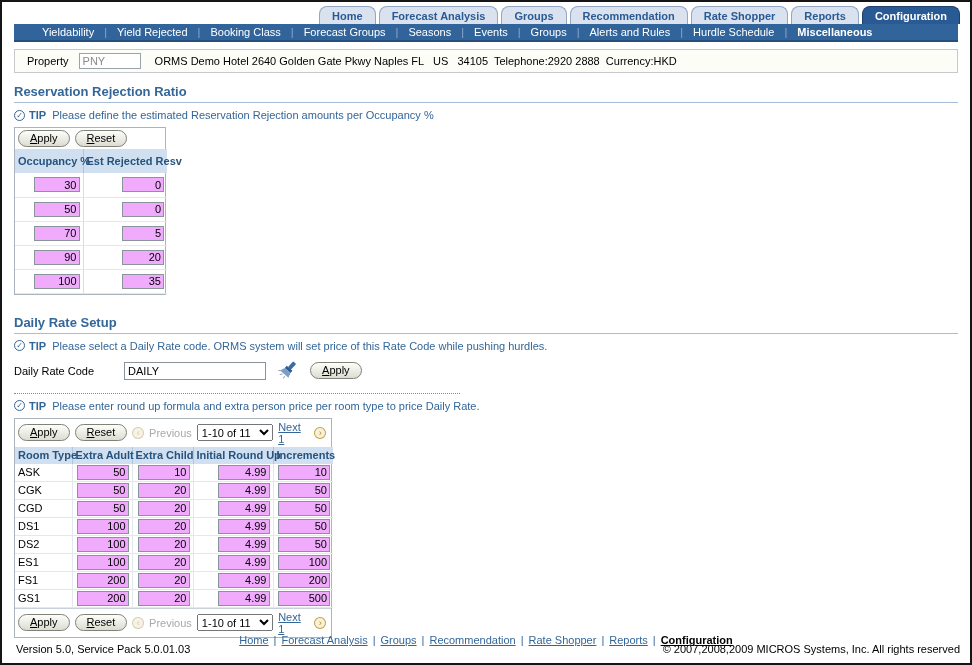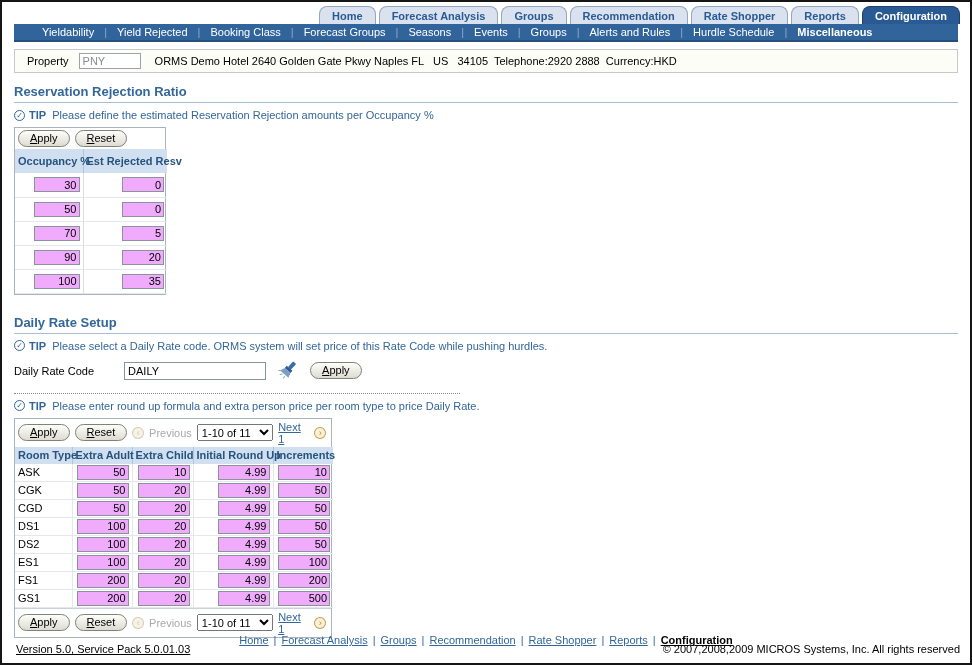--- a/index.html
+++ b/index.html
@@ -89,21 +89,21 @@
   .pager { margin-left:auto; display:flex; align-items:center; gap:5px; padding-right:2px; }
   .nav-circle { display:inline-block; width:12px; height:12px; border:1px solid #C2A24A; border-radius:50%;
                 background:#F8F0D8; color:#A98B2F; font-size:9px; line-height:10px; text-align:center; }
   .nav-circle.disabled { border-color:#D5CCB4; color:#CFC6AC; background:#F6F2E6; }
   .prev-label { color:#A9A9A9; }
   .pager select { font-family:"Liberation Sans",sans-serif; font-size:11px; height:17px; width:78px; }
   .link { color:#336699; text-decoration:underline; cursor:pointer; }
 
   
   .footer { position:absolute; left:0; right:0; bottom:3px; height:30px; }
-  .foot-version { position:absolute; left:14px; bottom:5px;text-decoration:underline; }
+  .foot-version { position:absolute; left:14px; bottom:5px; }
   .foot-links { position:absolute; left:0; right:0; top:4px; text-align:center; }
   .foot-links .sep { color:#336699; margin:0 5px; }
   .foot-links .current { color:#000; font-weight:bold; text-decoration:underline; }
   .foot-copy { position:absolute; right:10px; bottom:5px; }
 </style>
 </head>
 <body>
 
 <div class="window">
 

